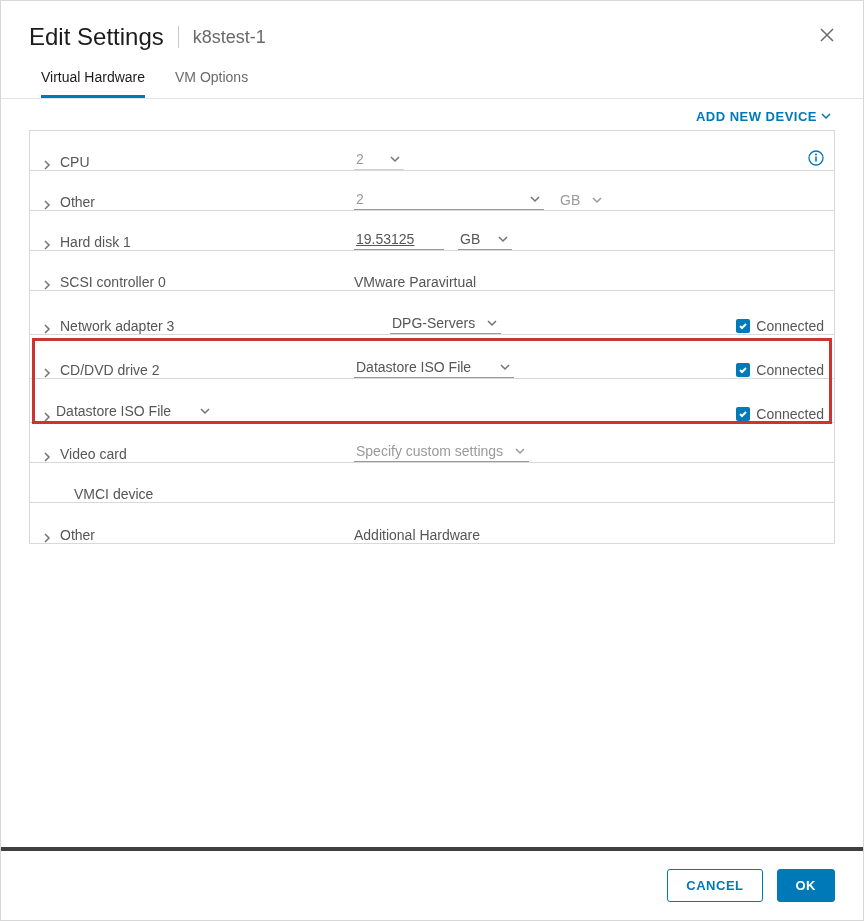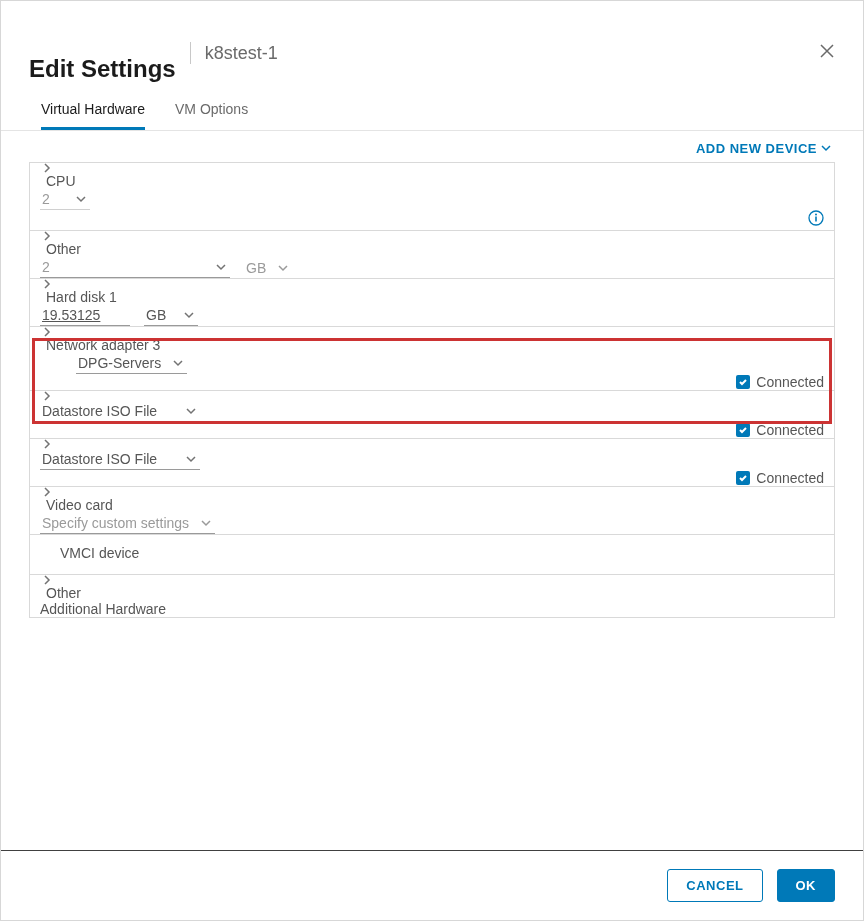--- a/index.html
+++ b/index.html
@@ -3,43 +3,43 @@
 <meta charset="utf-8">
 <style>
   * { box-sizing: border-box; margin: 0; padding: 0; }
   html, body { width: 864px; height: 921px; font-family: "Segoe UI", Arial, sans-serif; background:#fff; }
   .dialog {
     width: 864px; height: 921px; border:1px solid #d7d7d7; position:relative; display:flex; flex-direction:column;
   }
   .header {
     display:flex; align-items:center; padding: 22px 28px 18px 28px;
   }
-  .header .title { font-size:24px; font-weight:700; color:#1b1b1b;margin-top:32px; }
+  .header .title { font-size:24px; font-weight:400; color:#1b1b1b; }
   .header .divider { width:1px; height:22px; background:#c8c8c8; margin:0 14px; }
   .header .subtitle { font-size:18px; color:#6a6a6a; }
   .header .close { margin-left:auto; cursor:pointer; color:#6a6a6a; }
   .header .close svg { width:16px; height:16px; }
 
   .tabs {
     display:flex; padding: 0 40px; border-bottom:1px solid #e4e4e4; gap:30px;
   }
   .tab { padding:0 0 10px 0; font-size:14px; color:#6a6a6a; cursor:pointer; }
   .tab.active { color:#1b1b1b; border-bottom:3px solid #0079b8; font-weight:500;}
 
   .toolbar { display:flex; justify-content:flex-end; padding:10px 32px 6px 28px;}
   .add-btn { color:#0079b8; font-size:13px; font-weight:600; letter-spacing:0.5px; cursor:pointer; display:flex; align-items:flex-start; gap:4px;}
   .add-btn svg{width:10px;height:10px;}
 
   .grid {
     margin:0 28px; border:1px solid #d9d9d9; border-left:1px solid #d9d9d9; border-right:1px solid #d9d9d9;
     flex:0 0 auto;
   }
   .row {
-    display:flex; align-items:flex-start; min-height:40px; border-bottom:1px solid #d9d9d9;
-    padding: 0 10px 0 10px; position:relative;flex-direction:column;
+    display:flex; align-items:flex-end; min-height:40px; border-bottom:1px solid #d9d9d9;
+    padding: 0 10px 0 10px; position:relative;
   }
   .row:last-child{border-bottom:none;}
   .row .chev { width:14px; display:flex; justify-content:center; color:#737373; cursor:pointer;}
   .row .chev svg{width:8px;height:10px;}
   .row .label { width:300px; padding-left:6px; font-size:14px; color:#565656;}
   .row .label.indent { padding-left:20px; }
   .row .value { flex:1; display:flex; align-items:center; gap:14px; font-size:14px; color:#565656;}
   .row .right { margin-left:auto; display:flex; align-items:center; gap:6px; font-size:14px; color:#565656;}
   .row .info { margin-left:auto; color:#0079b8;}
   .row .info svg{width:16px;height:16px;}
@@ -70,21 +70,21 @@
   .chk svg{width:10px;height:10px;stroke:#fff;fill:none;stroke-width:2;}
 
   .highlight {
     position:absolute; border:3px solid #cc3333; pointer-events:none;
   }
   
   .hl1 { left:31px; top:337px; width:800px; height:86px; }
 
   .filler{flex:1;}
   .footer{
-    display:flex; justify-content:flex-end; gap:14px; padding:18px 28px; border-top:1px solid #404040;
+    display:flex; justify-content:flex-end; gap:14px; padding:18px 28px; border-top:4px solid #404040;
   }
   .btn{ font-size:13px; font-weight:600; letter-spacing:0.5px; padding:8px 18px; border-radius:3px; cursor:pointer;}
   .btn-outline{ background:#fff;border:1px solid #0079b8;color:#0079b8;}
   .btn-primary{ background:#0079b8;border:1px solid #0079b8;color:#fff;}
 </style>
 </head>
 <body>
 
 <div class="dialog">
 
@@ -173,20 +173,31 @@
         <input class="uinput num-wide" value="19.53125" style="">
         <span class="uselect w-unit2">
           <span>GB</span>
           <span class="caret"><svg viewBox="0 0 10 10">
                 <path d="M1 3 L5 7 L9 3" stroke="#737373" stroke-width="1.5" fill="none"></path>
               </svg></span>
         </span>
       </div>
     </div>
 
+    <div class="row">
+      <span class="chev">
+          <svg viewBox="0 0 8 10">
+            <path d="M2 1 L6 5 L2 9" stroke="#737373" stroke-width="1.5" fill="none"></path>
+          </svg>
+        </span>
+      <div class="label">SCSI controller 0</div>
+      <div class="value">
+        <span class="static-text">VMware Paravirtual</span>
+      </div>
+    </div>
 
     <div class="row" style="min-height:44px;">
       <span class="chev">
           <svg viewBox="0 0 8 10">
             <path d="M2 1 L6 5 L2 9" stroke="#737373" stroke-width="1.5" fill="none"></path>
           </svg>
         </span>
       <div class="label">Network adapter 3</div>
       <div class="value">
         <span class="uselect w-net">
@@ -205,20 +216,21 @@
         <span>Connected</span>
       </div>
     </div>
 
     <div class="row" style="min-height:44px;">
       <span class="chev">
           <svg viewBox="0 0 8 10">
             <path d="M2 1 L6 5 L2 9" stroke="#737373" stroke-width="1.5" fill="none"></path>
           </svg>
         </span>
+      <div class="label">CD/DVD drive 2</div>
       <div class="value">
         <span class="uselect w-med">
           <span>Datastore ISO File</span>
           <span class="caret"><svg viewBox="0 0 10 10">
                 <path d="M1 3 L5 7 L9 3" stroke="#737373" stroke-width="1.5" fill="none"></path>
               </svg></span>
         </span>
       </div>
       <div class="right">
         <span class="chk">

